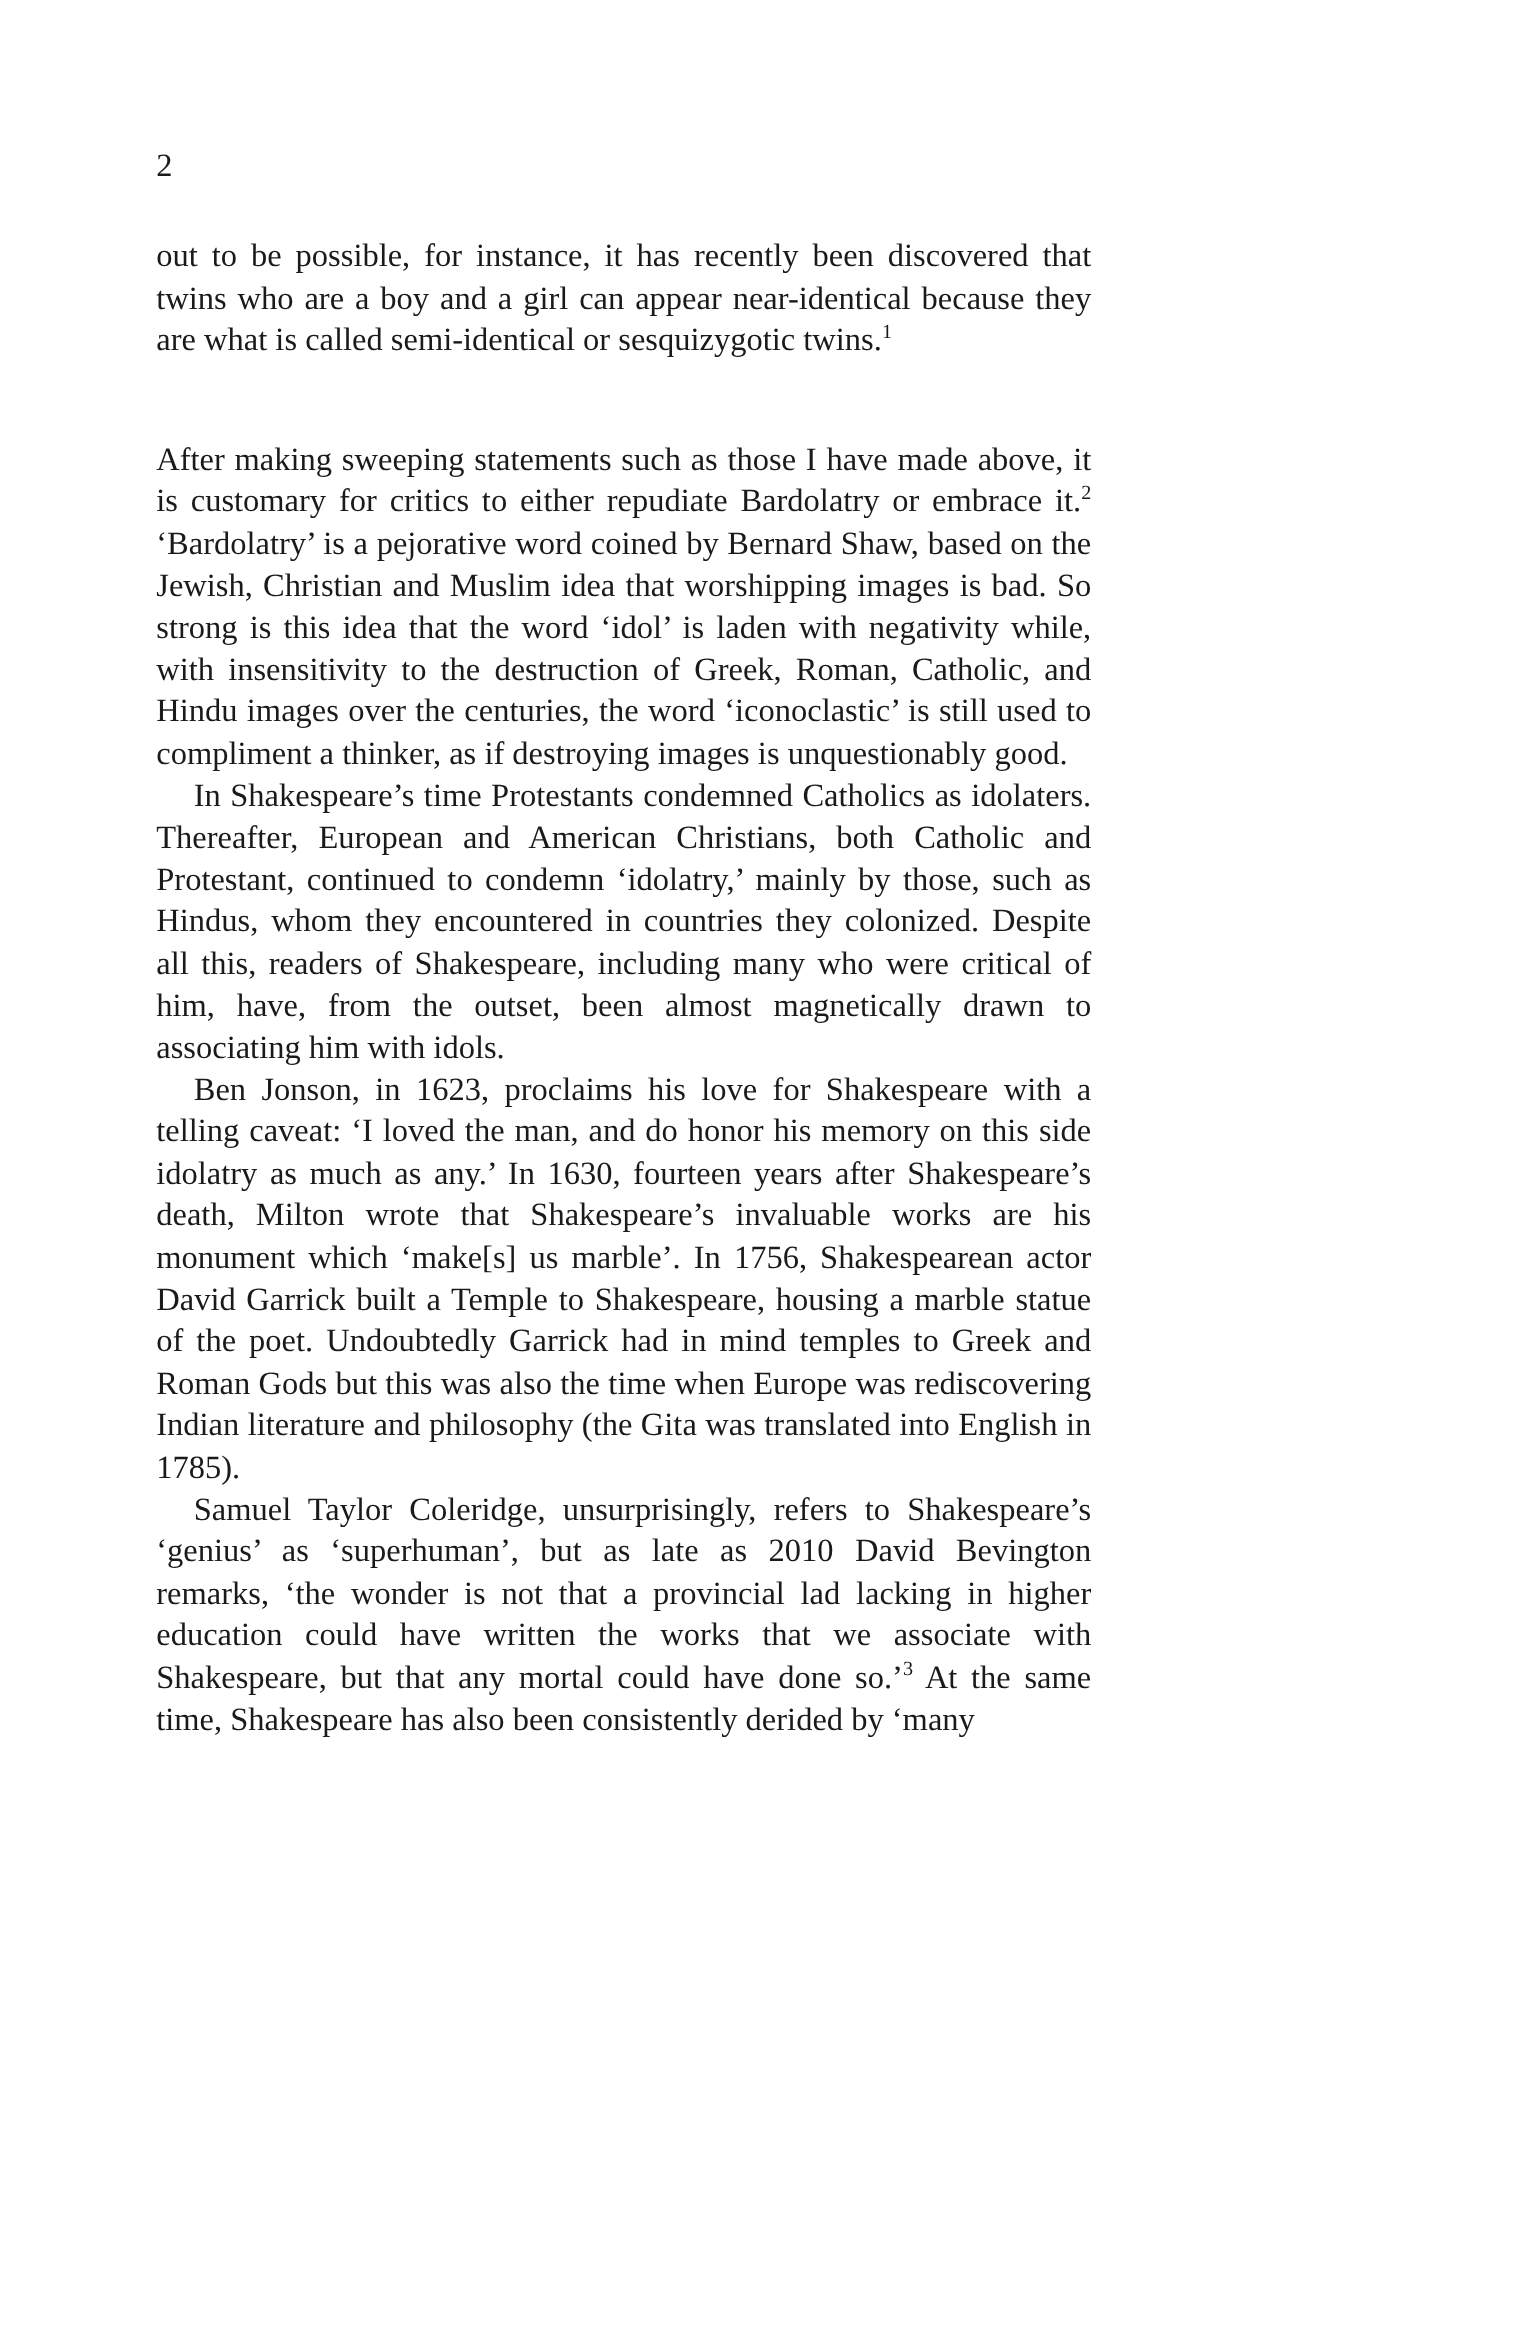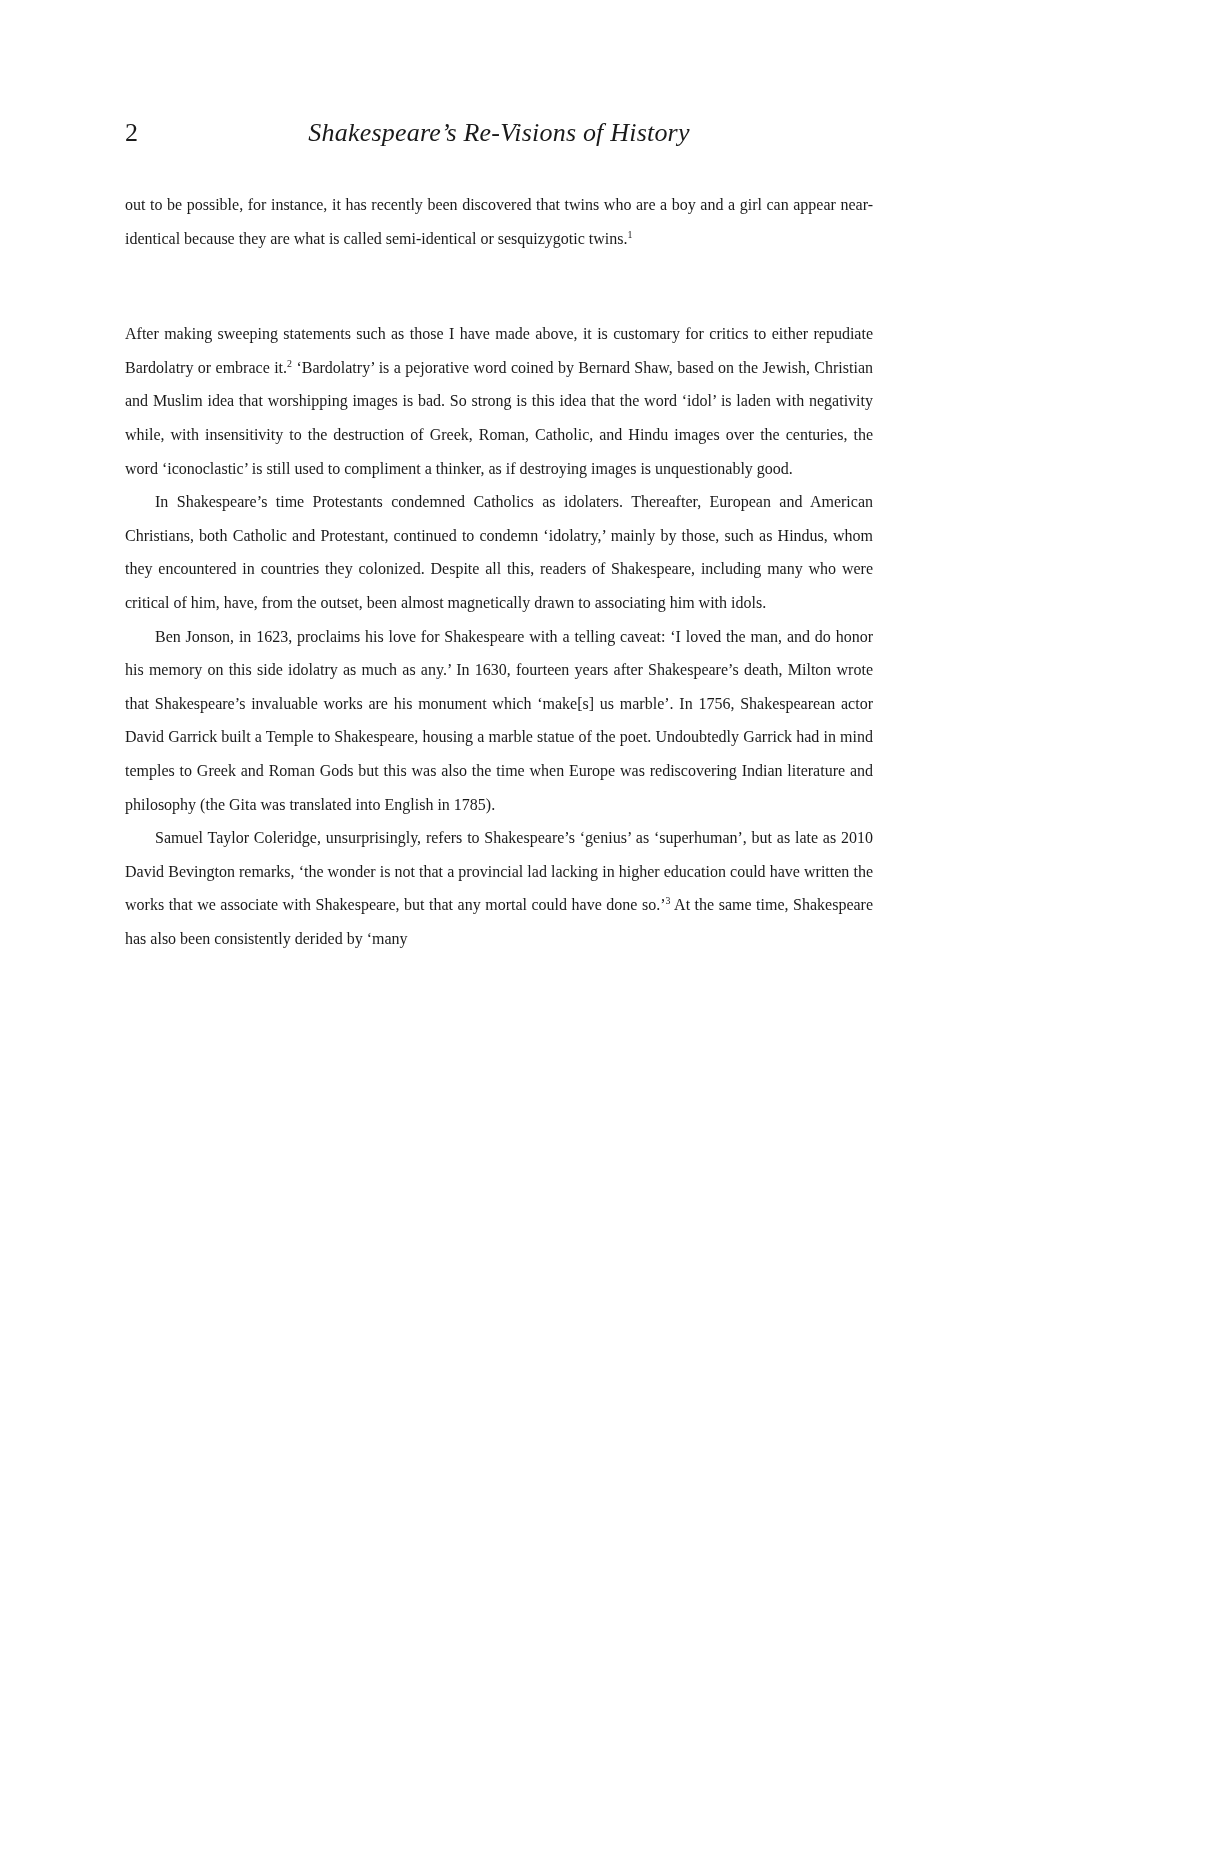--- a/index.html
+++ b/index.html
@@ -52,21 +52,21 @@
     font-style: italic;
     font-size: 26px;
     line-height: 34px;
     letter-spacing: 0.2px;
     color: #1a1a1a;
   }
   p.body-text {
     margin: 0;
     text-align: justify;
     text-justify: inter-word;
-    font-size: 16px;
+    font-size: 26px;
     line-height: 33.6px;
     color: #1a1a1a;
     hyphens: none;
   }
   p.body-text.indent {
     text-indent: 30px;
   }
   p.body-text.noindent {
     text-indent: 0;
   }
@@ -90,21 +90,20 @@
 </style>
 </head>
 <body>
 
 <div class="page">
 
   <div class="content">
 
     <div class="running-head">
       <span class="folio">2</span>
-      <span class="running-title">Shakespeare’s Re-Visions of History</span>
     </div>
 
     <p class="body-text noindent"><span>out to be possible, for instance, it has recently been discovered that twins who are a boy and a girl can appear near-identical because they are what is called semi-identical or sesquizygotic twins.</span><sup class="footnote-marker">1</sup></p>
 
     <div class="gap-before-heading"></div>
 
 
     <div class="gap-after-heading"></div>
 
     <p class="body-text noindent"><span>After making sweeping statements such as those I have made above, it is customary for critics to either repudiate Bardolatry or embrace it.</span><sup class="footnote-marker">2</sup><span> ‘Bardolatry’ is a pejorative word coined by Bernard Shaw, based on the Jewish, Christian and Muslim idea that worshipping images is bad. So strong is this idea that the word ‘idol’ is laden with negativity while, with insensitivity to the destruction of Greek, Roman, Catholic, and Hindu images over the centuries, the word ‘iconoclastic’ is still used to compliment a thinker, as if destroying images is unquestionably good.</span></p>

